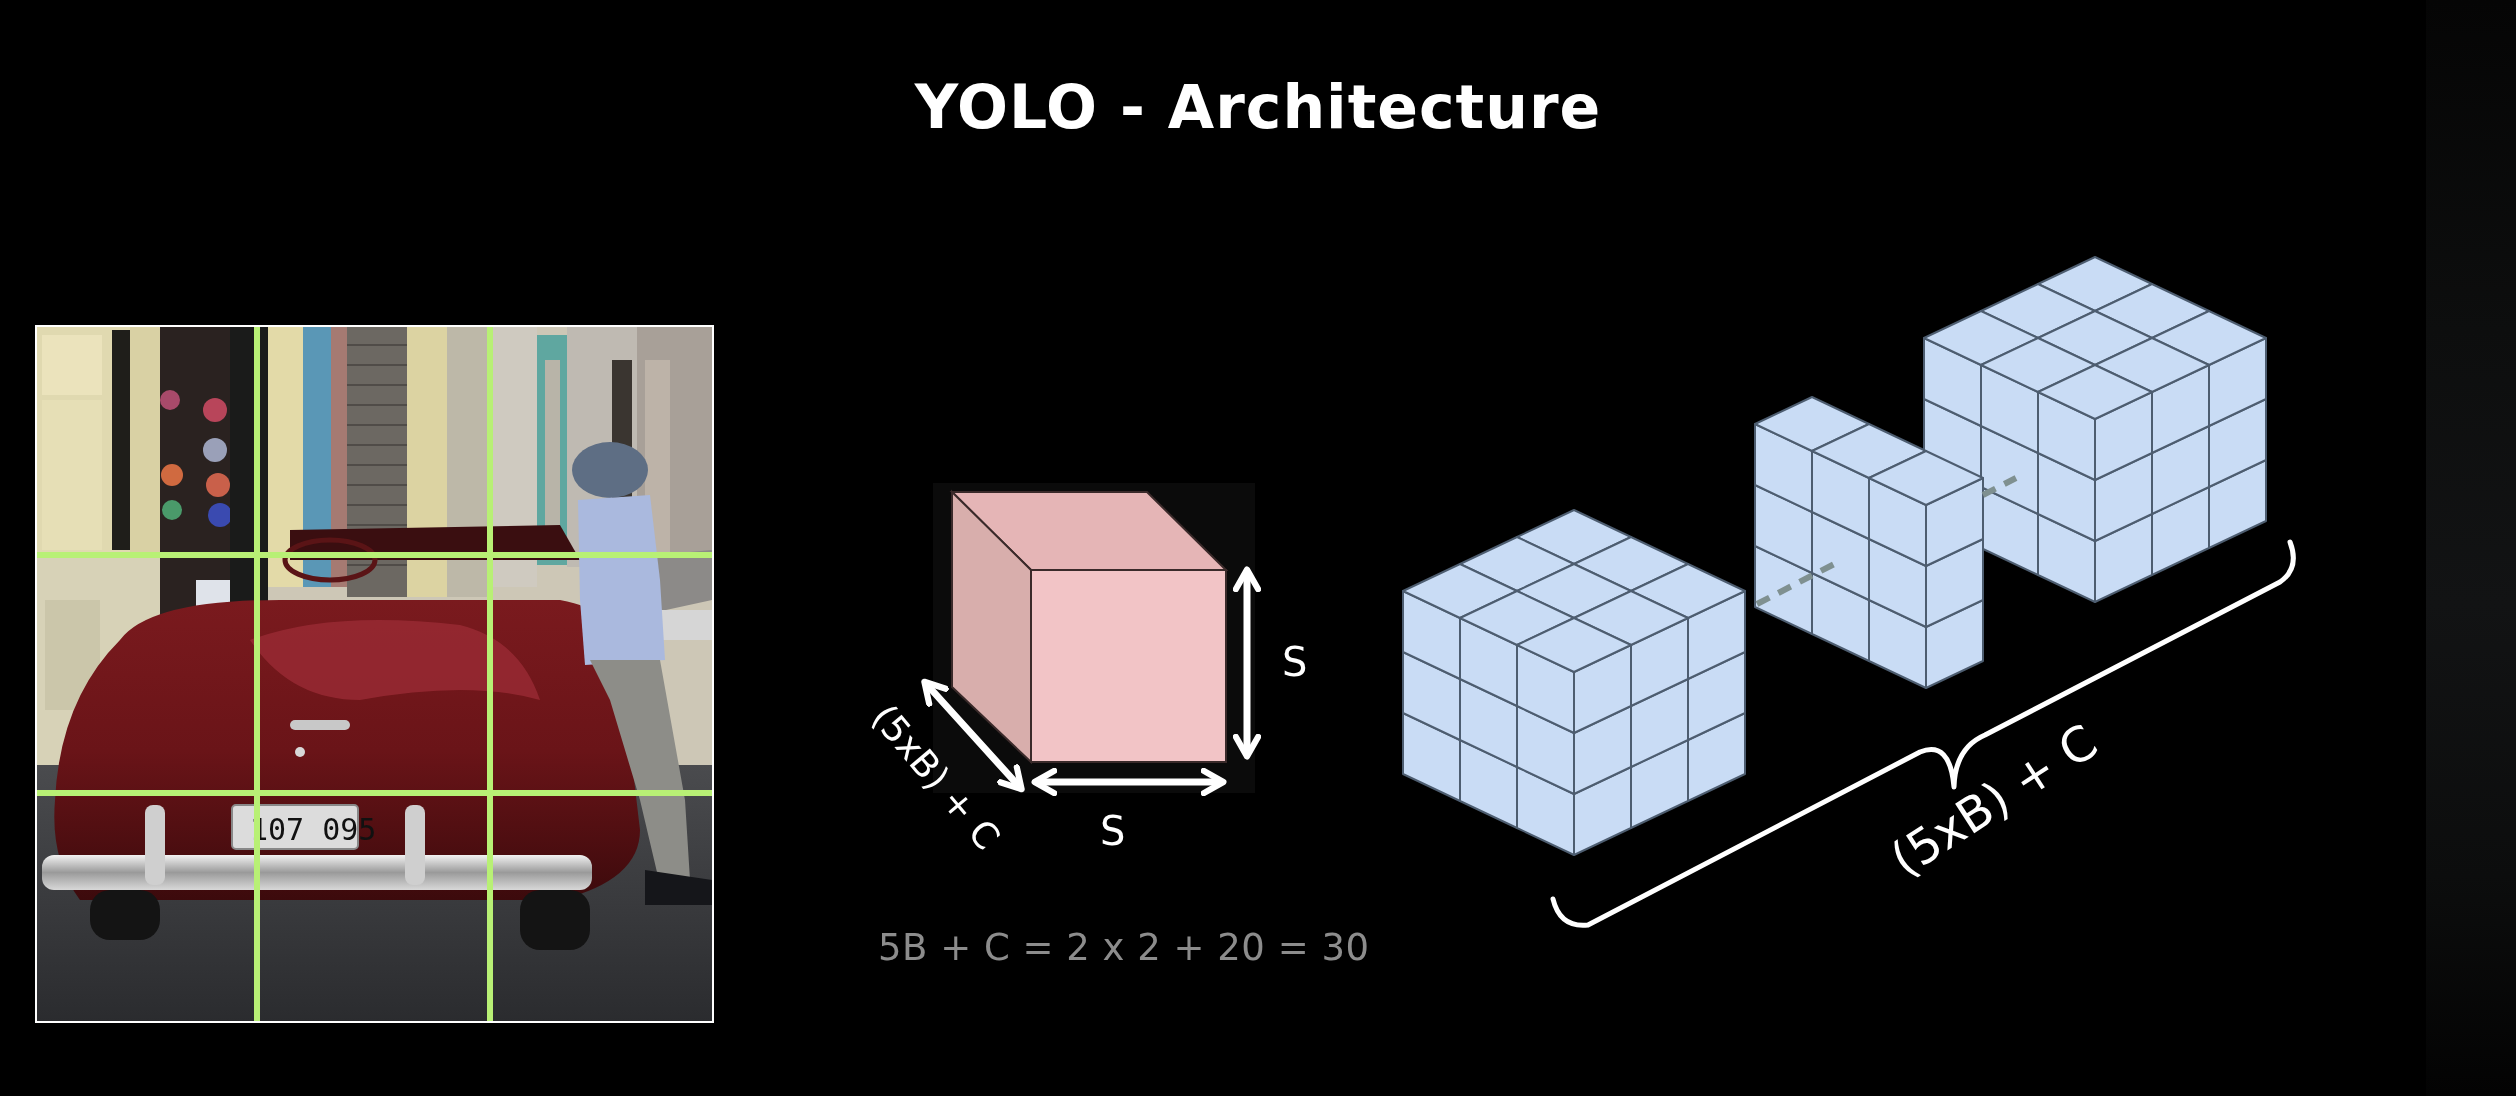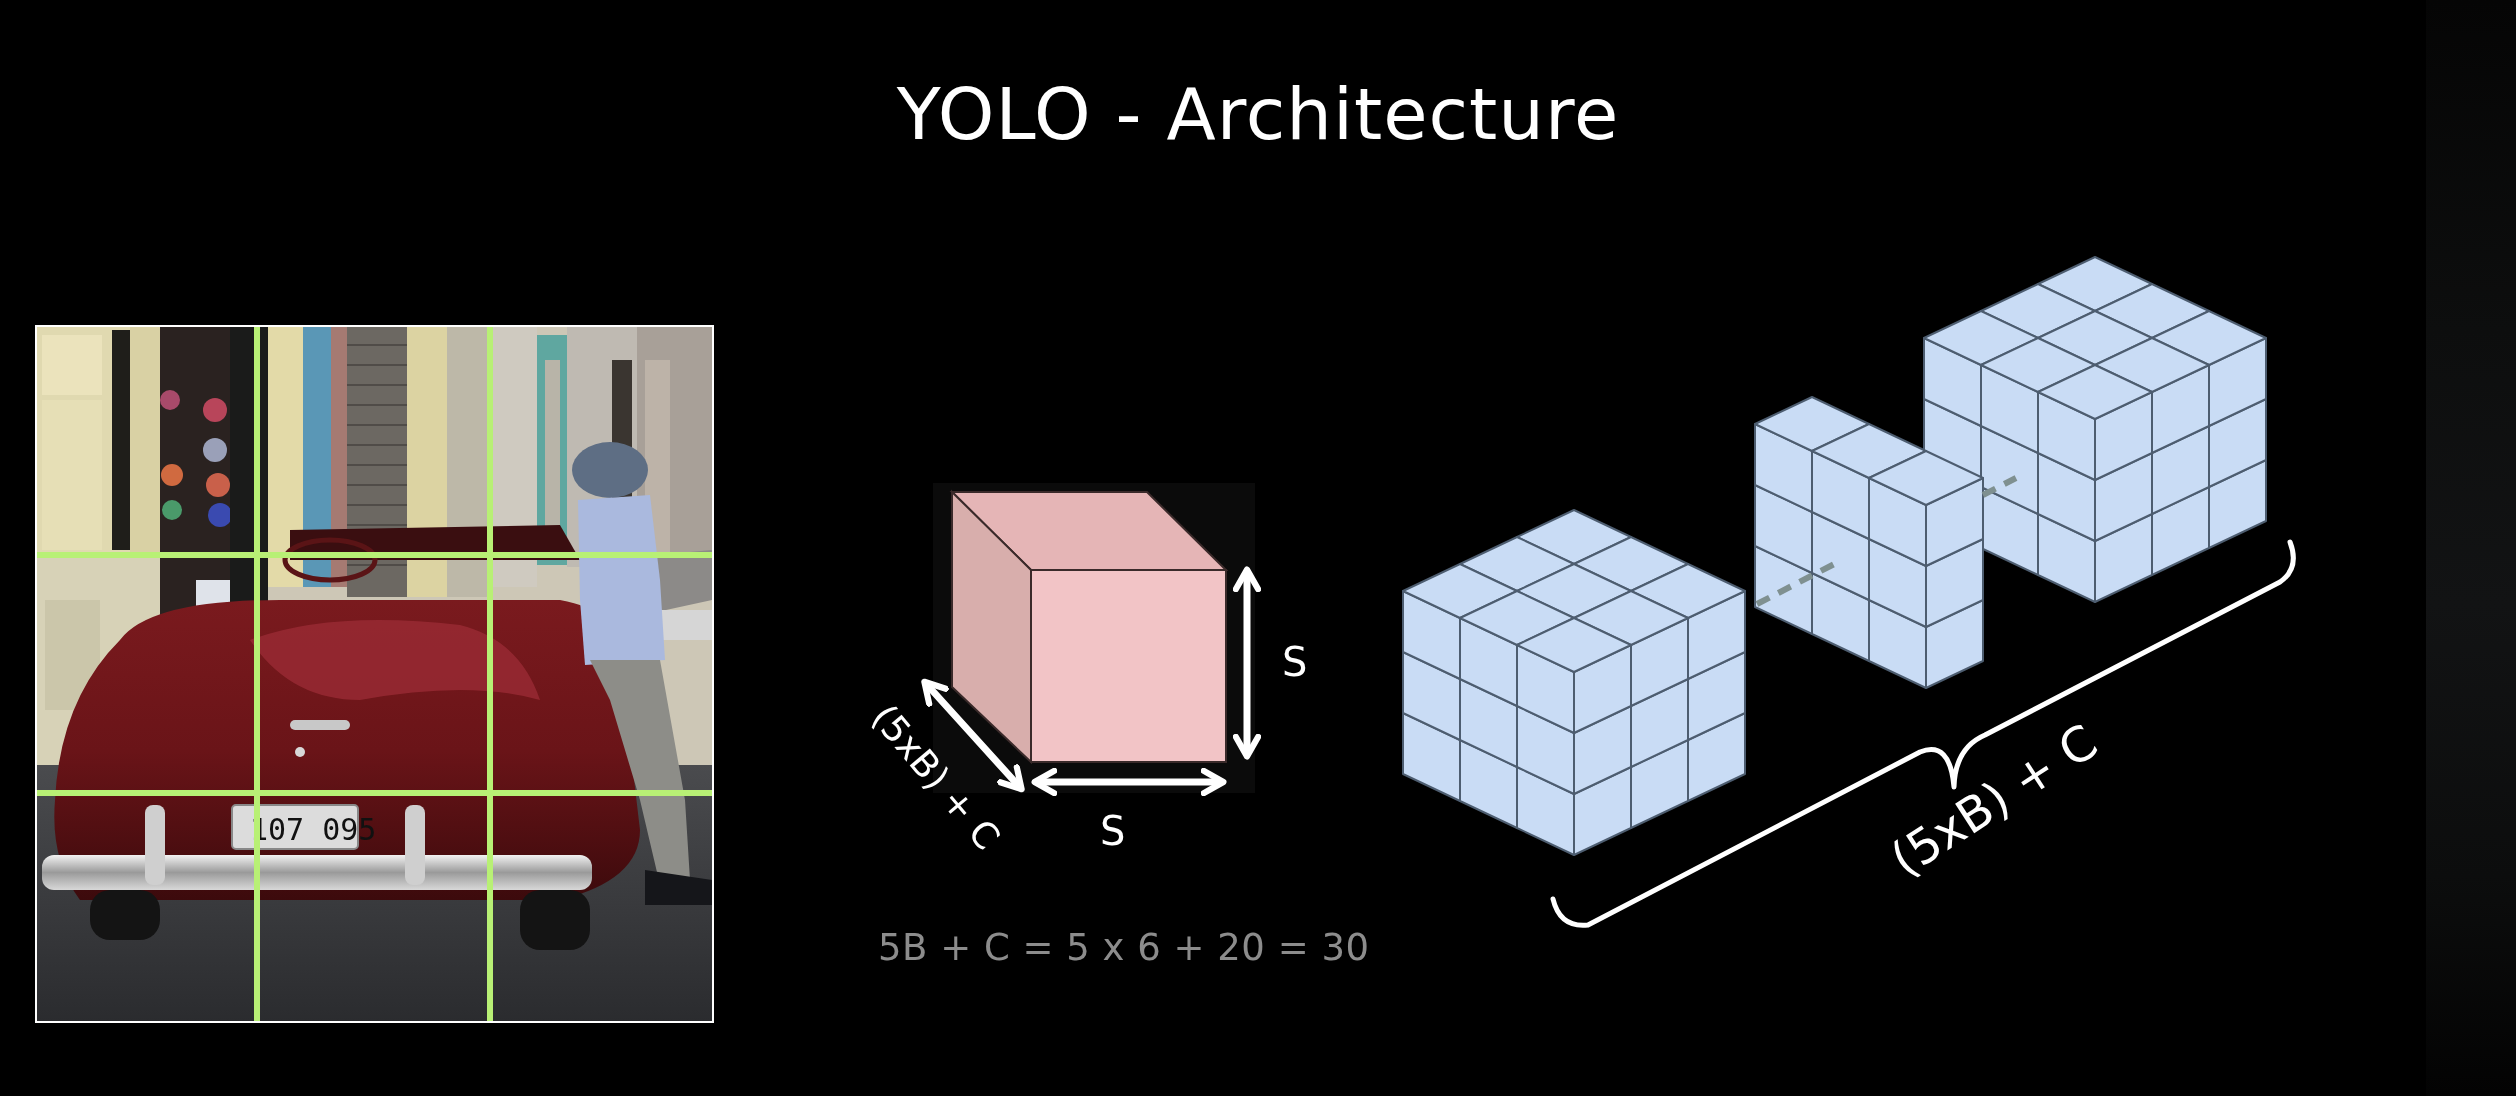--- a/index.html
+++ b/index.html
@@ -1,20 +1,20 @@
 <!DOCTYPE html>
 <html><head>
 <meta charset="utf-8">
 <style>
   html, body { margin:0; padding:0; background:#000; }
   body { width:2516px; height:1096px; position:relative; overflow:hidden; font-family:"DejaVu Sans", sans-serif; }
   .side-strip { position:absolute; left:2426px; top:0; width:90px; height:1096px;
     background:linear-gradient(180deg,#050505 0%,#0d0e0e 30%,#121314 55%,#0c0d0d 80%,#030303 100%); }
   .title { position:absolute; left:0; width:2516px; top:72px; text-align:center; color:#fff;
-    font-family:"DejaVu Sans", sans-serif; font-weight:normal; font-size:72px; letter-spacing:1px; }
+    font-family:"DejaVu Sans", sans-serif; font-weight:bold; font-size:60px; letter-spacing:1px; }
   svg.stage { position:absolute; left:0; top:0; }
   .formula { position:absolute; left:878px; top:926px; color:#8c8c8c; font-size:37px;
     font-family:"DejaVu Sans", sans-serif; letter-spacing:0.5px; white-space:nowrap; }
   .hand { fill:#fff; font-family:"DejaVu Sans", sans-serif; }
 </style>
 </head>
 <body>
 
 <div class="side-strip"></div>
 
@@ -220,13 +220,13 @@
 
   <g stroke="#7f9090" stroke-width="6" stroke-dasharray="14 10">
     <line x1="1757" y1="604" x2="1842" y2="560"></line>
     <line x1="1983" y1="495" x2="2016" y2="478"></line>
   </g>
 
   <path d="M1553 899 Q1560 928 1588 925 L1920 752 Q1950 740 1954 787 Q1955 748 1985 735 L2280 582 Q2300 568 2290 542" fill="none" stroke="#fff" stroke-width="5" stroke-linecap="round" stroke-linejoin="round"></path>
   <text class="hand" x="0" y="0" font-size="48" transform="translate(1905,878) rotate(-33)">(5xB) + C</text>
 </svg>
 
-<div class="formula">5B + C = 5 x 6 + 20 = 30</div>
+<div class="formula">5B + C = 2 x 2 + 20 = 30</div>
 
 </body></html>

